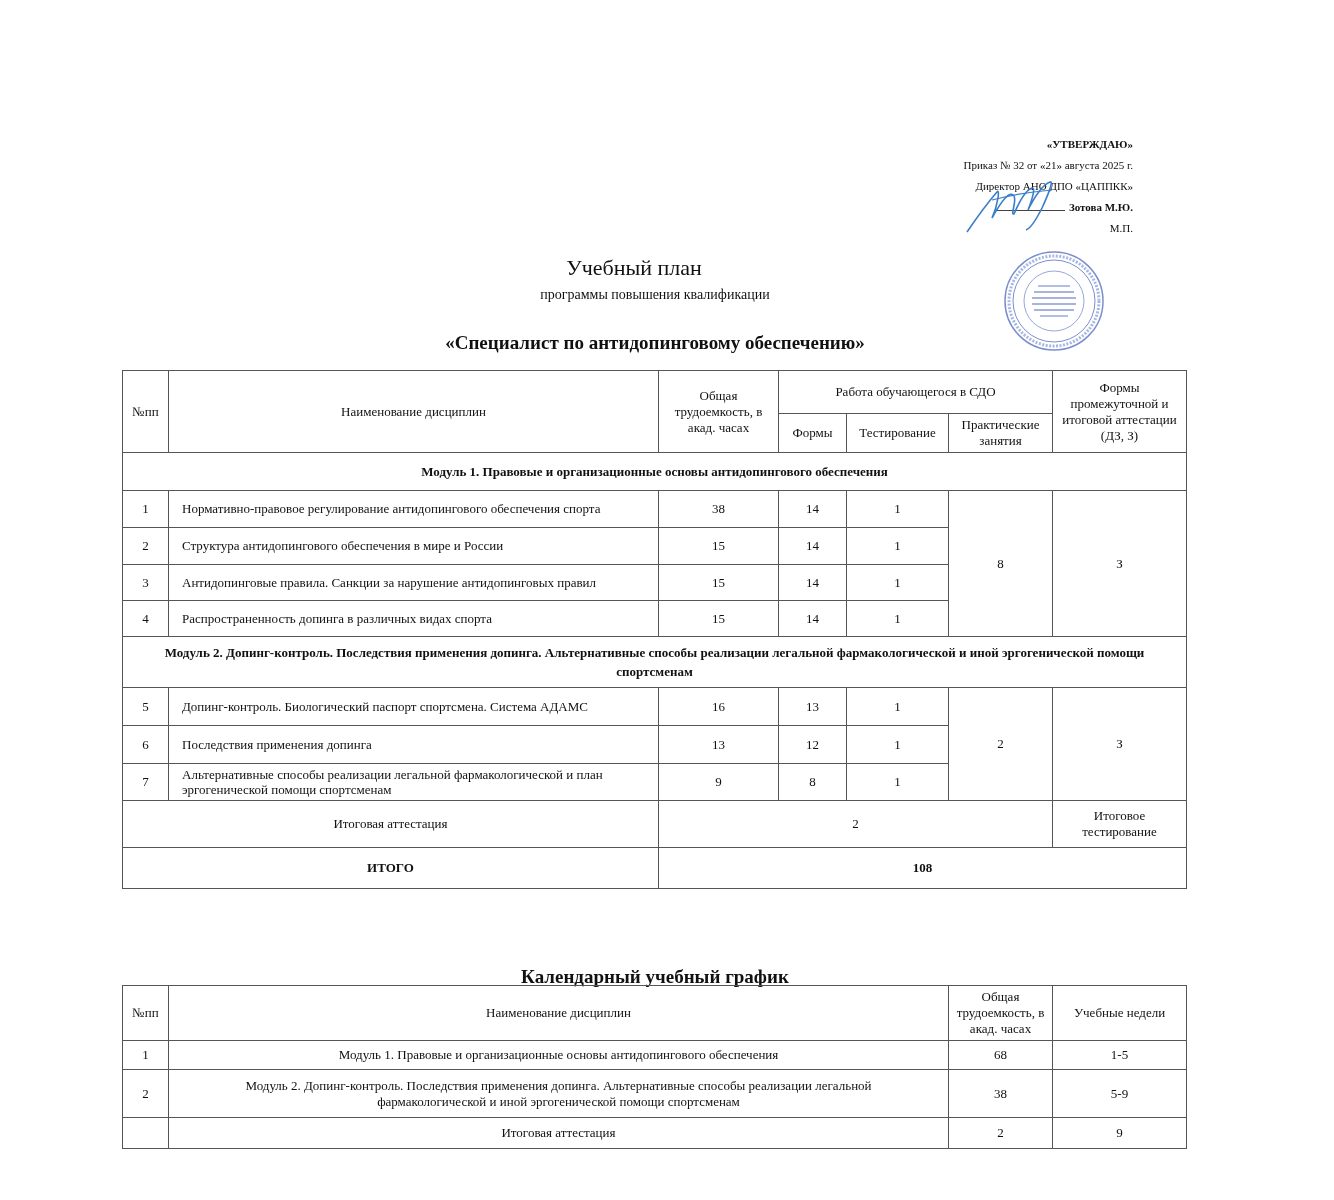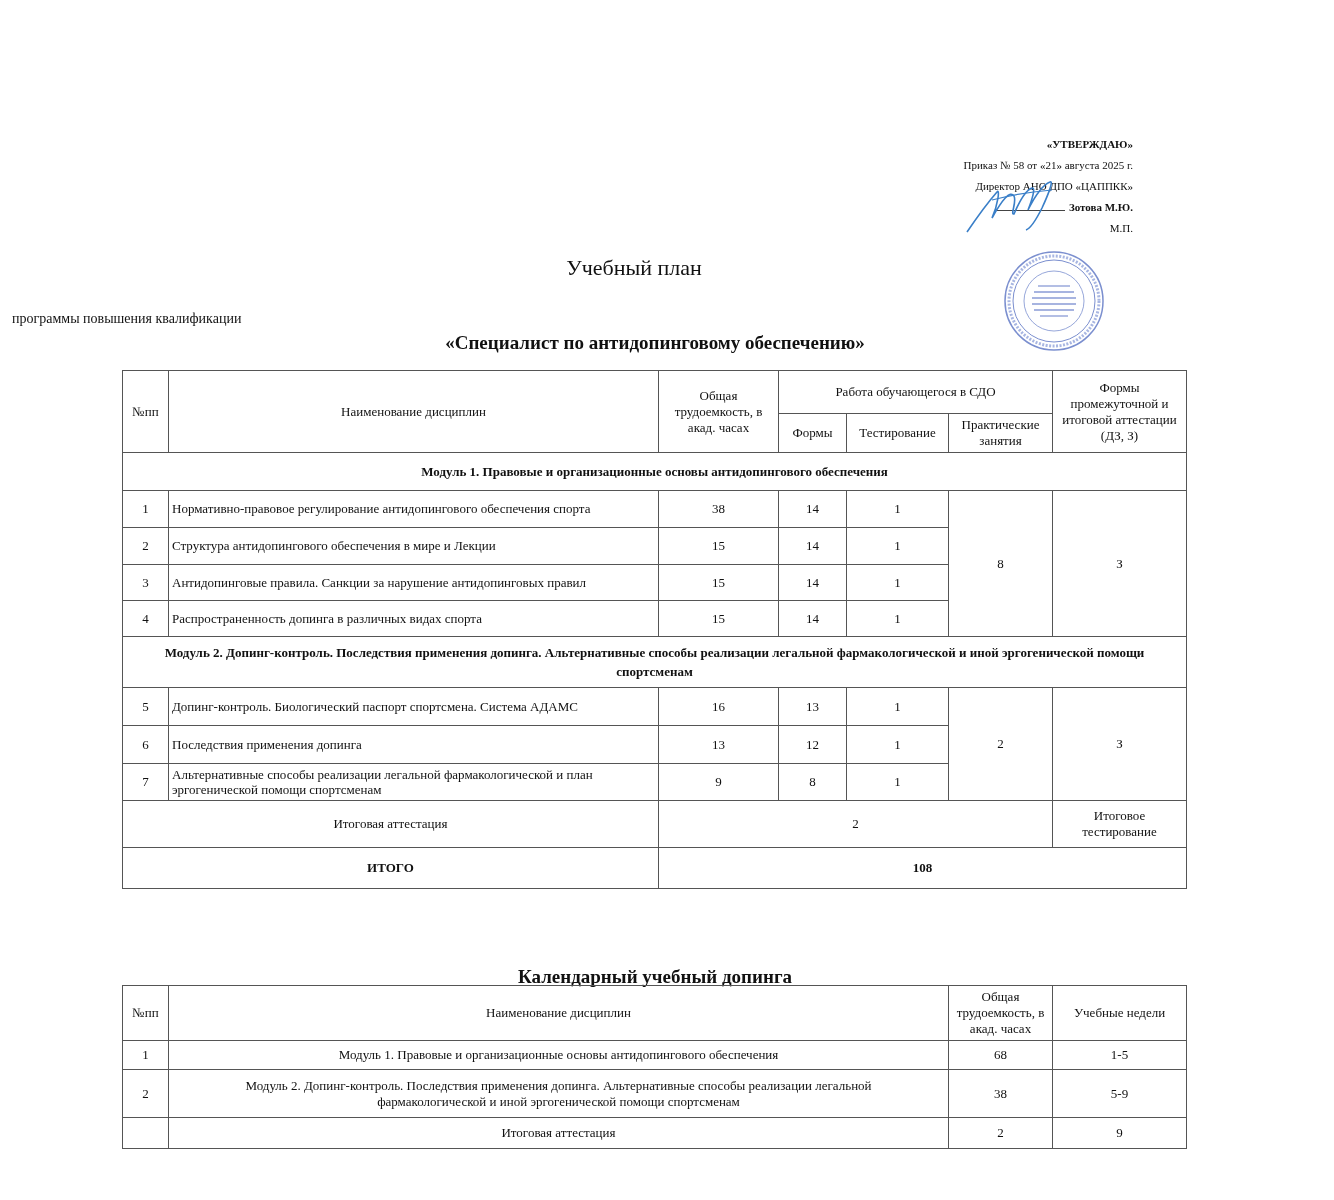--- a/index.html
+++ b/index.html
@@ -6,36 +6,36 @@
   body { width: 1334px; height: 1200px; position: relative; overflow: hidden;
          font-family: "Liberation Serif", "DejaVu Serif", serif; color: #111; }
   .approval { position: absolute; right: 201px; top: 134px; text-align: right;
               font-size: 11px; line-height: 21px; }
   .approval .bold { font-weight: bold; }
   .approval .signrow { position: relative; font-weight: bold; }
   .approval .signline { display: inline-block; width: 70px; border-bottom: 1px solid #444; margin-right: 4px; }
   .signature { position: absolute; left: 962px; top: 170px; width: 100px; height: 70px; }
   .stamp { position: absolute; left: 1003px; top: 250px; width: 102px; height: 102px; }
   .title-main { position: absolute; left: 0; width: 1268px; top: 255px; text-align: center; font-size: 22px; }
-  .title-sub { position: absolute; left: 12px; width: 1310px; top: 287px; font-size: 14px; margin-top: 24px; }
+  .title-sub { position: absolute; left: 0; width: 1310px; top: 287px; text-align: center; font-size: 14px; }
   .title-program { position: absolute; left: 0; width: 1310px; top: 332px; text-align: center; font-size: 19px; font-weight: bold; }
   table { border-collapse: collapse; position: absolute; table-layout: fixed; font-size: 13px; }
   td { border: 1px solid #555; text-align: center; vertical-align: middle; padding: 0 2px; line-height: 16px; }
-  td.left { text-align: left; padding-left: 3px; }
+  td.left { text-align: left; padding-left: 13px; }
   td.bold { font-weight: bold; }
   #plan { left: 122px; top: 370px; width: 1064px; }
   #schedule { left: 122px; top: 985px; width: 1064px; }
   .cal-title { position: absolute; left: 0; width: 1310px; top: 966px; text-align: center; font-size: 19px; font-weight: bold; }
 </style>
 </head>
 <body>
 
 <div class="approval">
   <div class="bold">«УТВЕРЖДАЮ»</div>
-  <div>Приказ № 58 от «21» августа 2025 г.</div>
+  <div>Приказ № 32 от «21» августа 2025 г.</div>
   <div>Директор АНО ДПО «ЦАППКК»</div>
   <div class="signrow"><span class="signline"></span><span>Зотова М.Ю.</span></div>
   <div>М.П.</div>
 </div>
 
 <svg class="signature" viewBox="0 0 100 70">
   <path d="M5,62 C20,40 28,30 35,22 C38,18 36,35 30,48 C40,30 48,20 52,26 C55,32 48,45 52,44 C58,30 64,20 70,18 C74,17 70,30 66,40 C72,28 80,15 88,12 C92,10 86,25 80,38 C76,46 70,58 64,60" fill="none" stroke="#3a7fc8" stroke-width="1.6"></path>
   <path d="M30,30 C45,26 65,22 90,20" fill="none" stroke="#3a7fc8" stroke-width="1.2"></path>
 </svg>
 
@@ -89,21 +89,21 @@
     <td>1</td>
     <td class="left">Нормативно-правовое регулирование антидопингового обеспечения спорта</td>
     <td>38</td>
     <td>14</td>
     <td>1</td>
     <td rowspan="4">8</td>
     <td rowspan="4">З</td>
   </tr>
   <tr style="height:37px">
     <td>2</td>
-    <td class="left">Структура антидопингового обеспечения в мире и Лекции</td>
+    <td class="left">Структура антидопингового обеспечения в мире и России</td>
     <td>15</td>
     <td>14</td>
     <td>1</td>
   </tr>
   <tr style="height:36px">
     <td>3</td>
     <td class="left">Антидопинговые правила. Санкции за нарушение антидопинговых правил</td>
     <td>15</td>
     <td>14</td>
     <td>1</td>
@@ -148,21 +148,21 @@
     <td colspan="4">2</td>
     <td>Итоговое тестирование</td>
   </tr>
   <tr style="height:41px">
     <td colspan="2" class="bold">ИТОГО</td>
     <td colspan="5" class="bold">108</td>
   </tr>
 </tbody>
   </table>
 
-<div class="cal-title">Календарный учебный допинга</div>
+<div class="cal-title">Календарный учебный график</div>
 <table id="schedule">
   <colgroup>
     <col style="width:46px">
       <col style="width:780px">
       <col style="width:104px">
       <col style="width:134px">
   </colgroup>
   <tbody>
       <tr style="height:55px">
     <td>№пп</td>

